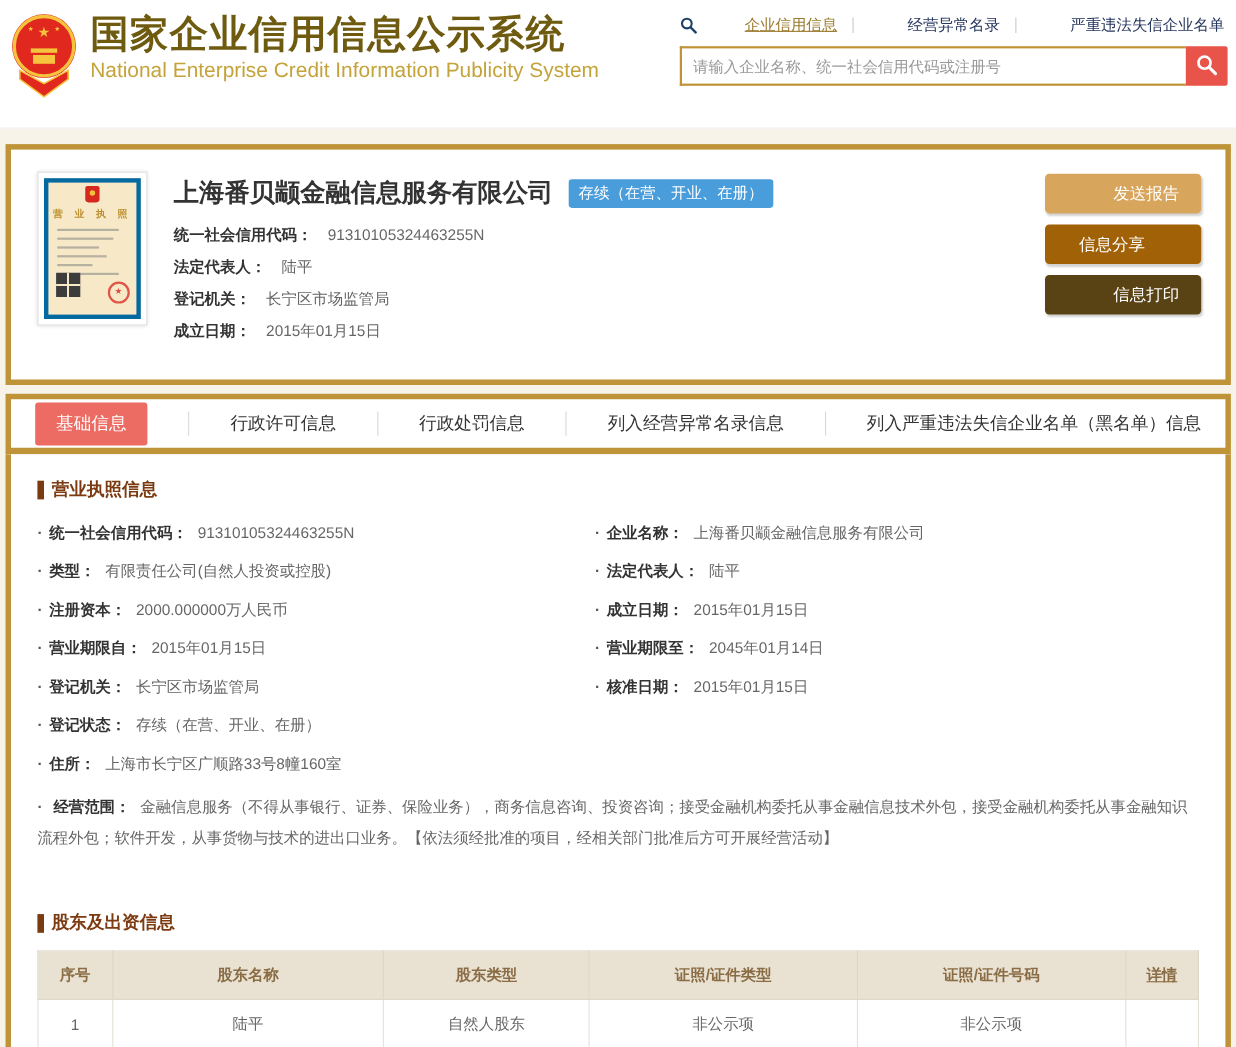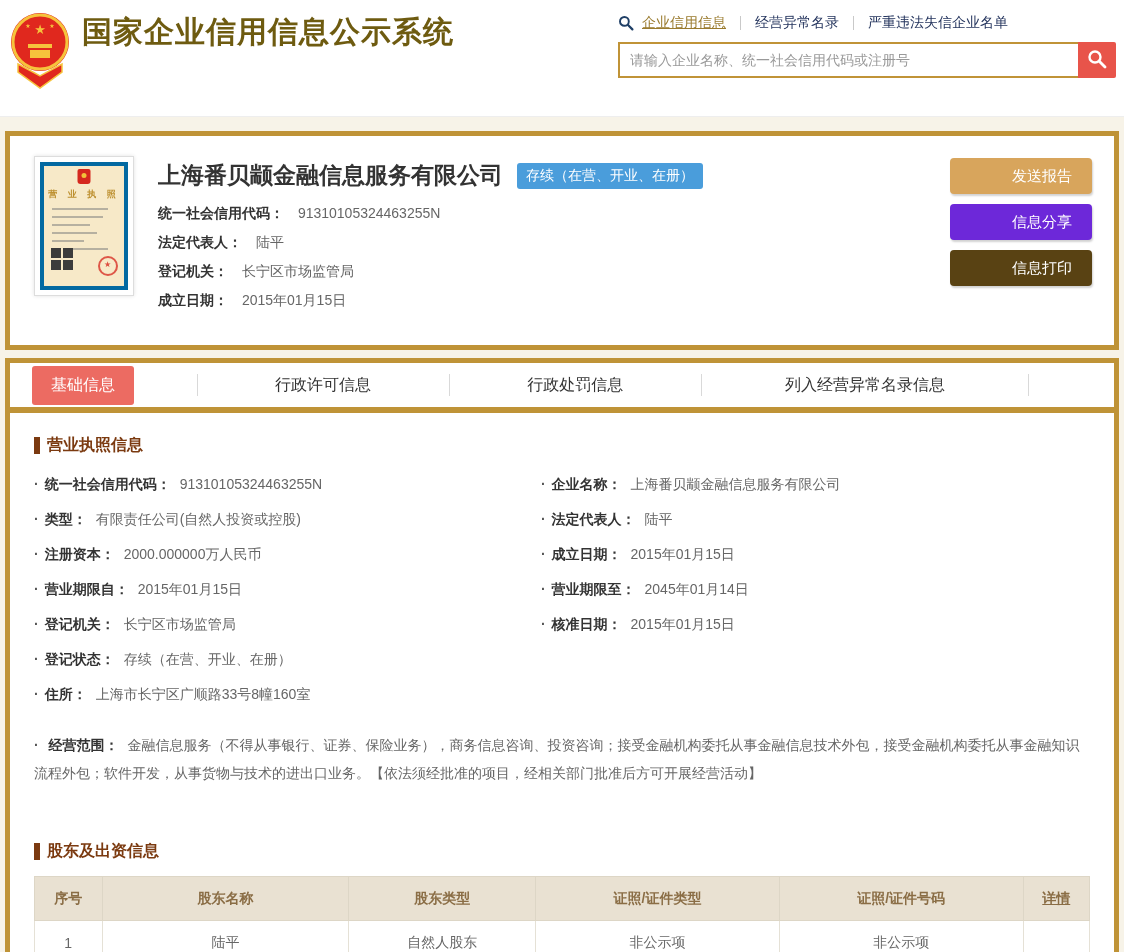--- a/index.html
+++ b/index.html
@@ -4,26 +4,26 @@
 <style>
   * { margin:0; padding:0; box-sizing:border-box; }
   html,body { width:1124px; height:952px; overflow:hidden;
     font-family:"Liberation Sans", sans-serif; background:#f7f3e8; }
 
   
   .site-header { background:#fff; height:117px; display:flex; align-items:flex-start;
     padding:6px 6px 0 8px; border-bottom:1px solid #eee; }
   .logo-wrap { width:64px; height:82px; flex:0 0 auto; margin-top:2px; }
   .titles { margin-left:10px; margin-top:6px; }
-  .title-cn { font-size:30px; font-weight:bold; color:#6e5b10; letter-spacing:1px; line-height:40px; }
+  .title-cn { font-size:35px; font-weight:bold; color:#6e5b10; letter-spacing:1px; line-height:40px; }
   .title-en { font-size:19px; color:#c5a33b; margin-top:2px; }
   .header-right { margin-left:auto; width:500px; margin-top:8px; padding-right:2px; }
   .nav-row { display:flex; align-items:center; font-size:14px; margin-bottom:10px; }
   .nav-row .mag-sm { width:16px; height:16px; margin-right:8px; flex:0 0 auto; }
-  .nav-link { color:#25355e; text-decoration:none; cursor:pointer; }
+  .nav-link { color:#25355e; text-decoration:none; cursor:pointer;margin-left:35px; }
   .nav-link.active { color:#9a7b2e; text-decoration:underline; }
   .nav-sep { width:1px; height:14px; background:#c9c9c9; margin:0 14px; }
   .search-row { display:flex; }
   .search-input { flex:1; height:36px; border:2px solid #c09337; border-right:none;
     padding:0 10px; font-size:14px; color:#6d28d9; outline:none; background:#fff; }
   .search-input::placeholder { color:#999; }
   .search-btn { width:38px; height:36px; background:#e8544a; border:none; cursor:pointer;
     display:flex; align-items:center; justify-content:center; border-radius:0 2px 2px 0; }
 
   
@@ -57,21 +57,21 @@
     padding:4px 9px; border-radius:3px; white-space:nowrap; }
   .cfield { font-size:14px; margin-bottom:11px; }
   .cfield .f-label { font-weight:bold; color:#333; }
   .cfield .f-value { color:#666; margin-left:10px; }
 
   .actions { width:142px; flex:0 0 auto; display:flex; flex-direction:column; margin-top:2px; }
   .action-btn { height:36px; margin-bottom:10px; border:none; border-radius:4px; color:#fff;
     font-size:15px; text-align:right; padding-right:20px; cursor:pointer;
     font-family:"Liberation Sans", sans-serif; box-shadow:1px 2px 2px rgba(0,0,0,.18); }
   .btn-report { background:#d8a55c; }
-  .btn-share  { background:#6d28d9; }
+  .btn-share  { background:#a16207;text-align:center; }
   .btn-print  { background:#594213; }
 
   
   .tabs-box { margin:8px 5px 0 5px; background:#fff; border:5px solid #bf9337;
     border-bottom-width:6px; display:flex; align-items:center; padding:7px 22px; height:55px; }
   .tab { font-size:16px; color:#333; cursor:pointer; white-space:nowrap; text-align:center; }
   .tab.active { background:#ec6b62; color:#fff; padding:9px 19px; border-radius:3px; }
   .tab-sep { width:1px; height:22px; background:#d9d9d9; margin:0 0; flex:0 0 auto; }
   .tab-cell { flex:1; display:flex; justify-content:center; }
 
@@ -81,21 +81,21 @@
   .section-title { color:#7b3a10; font-size:16px; font-weight:bold; display:flex; align-items:center; }
   .section-title .bar { width:6px; height:17px; background:#7b3a10; margin-right:7px; display:inline-block; }
 
   .fields-cols { display:flex; margin-top:18px; }
   .fields-col-left { width:48%; }
   .fields-col-right { width:52%; }
   .bfield { font-size:14px; margin-bottom:15px; line-height:20px; }
   .bfield::before { content:"·"; color:#555; margin-right:6px; font-weight:bold; }
   .bfield .f-label { font-weight:bold; color:#333; }
   .bfield .f-value { color:#666; margin-left:9px; }
-  .scope-field { margin-top:12px; line-height:28px; margin-bottom:0; }
+  .scope-field { margin-top:0; line-height:28px; margin-bottom:0; }
 
   
   .sh-section { margin-top:54px; }
   .sh-table { width:100%; border-collapse:collapse; margin-top:14px; table-layout:fixed; }
   .sh-table th { background:#e9e1d2; color:#8a6d45; font-size:14px; font-weight:bold;
     height:44px; border:1px solid #ddd6c6; text-align:center; }
   .sh-table td { color:#666; font-size:14px; height:44px; border:1px solid #e5e1d6; text-align:center; background:#fff; }
   .sh-table tbody tr:nth-child(even) td { background:#fbf9f4; }
   .c0{width:6.4%;} .c1{width:23.4%;} .c2{width:17.7%;} .c3{width:23.1%;margin-top:24px;} .c4{width:23.1%;} .c5{width:6.3%;text-decoration:underline;}
 </style>
@@ -110,20 +110,21 @@
       <text x="32" y="26" text-anchor="middle" font-size="13" fill="#f6c33c">★</text>
       <text x="20" y="20" text-anchor="middle" font-size="6" fill="#f6c33c">★</text>
       <text x="44" y="20" text-anchor="middle" font-size="6" fill="#f6c33c">★</text>
       <rect x="20" y="36" width="24" height="4" fill="#f6c33c"></rect>
       <rect x="22" y="42" width="20" height="8" fill="#f6c33c"></rect>
       <path d="M10 56 L32 68 L54 56 L54 64 L32 80 L10 64 Z" fill="#e0281e" stroke="#f6c33c" stroke-width="1.5"></path>
     </svg>
   </div>
   <div class="titles">
     <div class="title-cn">国家企业信用信息公示系统</div>
+    <div class="title-en">National Enterprise Credit Information Publicity System</div>
   </div>
   <div class="header-right">
     <div class="nav-row">
       <span class="mag-sm">
         <svg viewBox="0 0 20 20" width="16" height="16">
             <circle cx="8" cy="8" r="5.5" fill="none" stroke="#1f3f66" stroke-width="2.4"></circle>
             <line x1="12.5" y1="12.5" x2="18" y2="18" stroke="#1f3f66" stroke-width="2.8" stroke-linecap="round"></line>
           </svg>
       </span>
       <a class="nav-link active">企业信用信息</a>
@@ -209,20 +210,23 @@
       <span class="tab">行政处罚信息</span>
     </span>
   <span class="tab-cell">
       <span class="tab-sep"></span>
     </span>
   <span class="tab-cell" style="flex:1.6">
       <span class="tab">列入经营异常名录信息</span>
     </span>
   <span class="tab-cell">
       <span class="tab-sep"></span>
+    </span>
+  <span class="tab-cell" style="flex:2.6">
+      <span class="tab">列入严重违法失信企业名单（黑名单）信息</span>
     </span>
 </div>
 
 <div class="content-box">
 
   <div class="section-title">
     <span class="bar"></span>
     <span>营业执照信息</span>
   </div>
 

